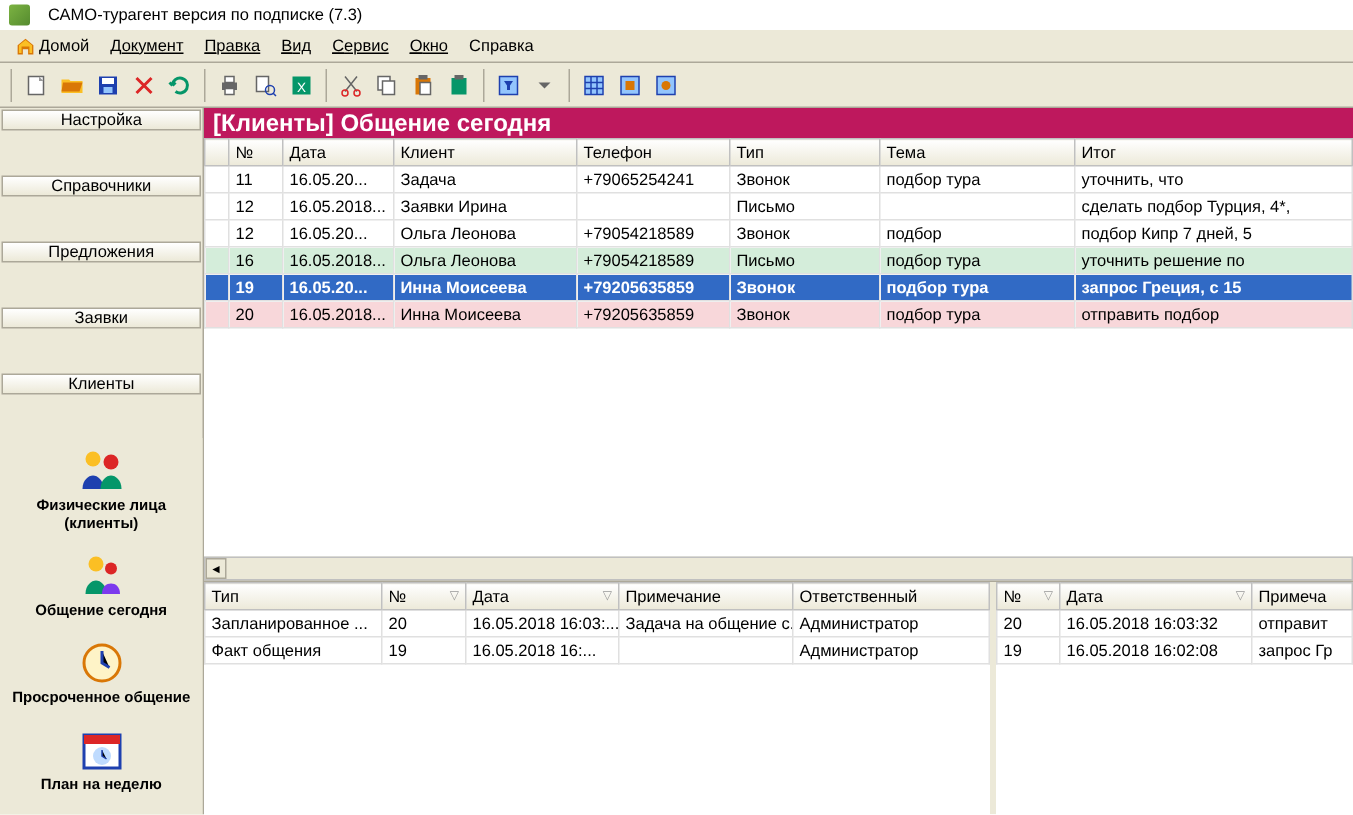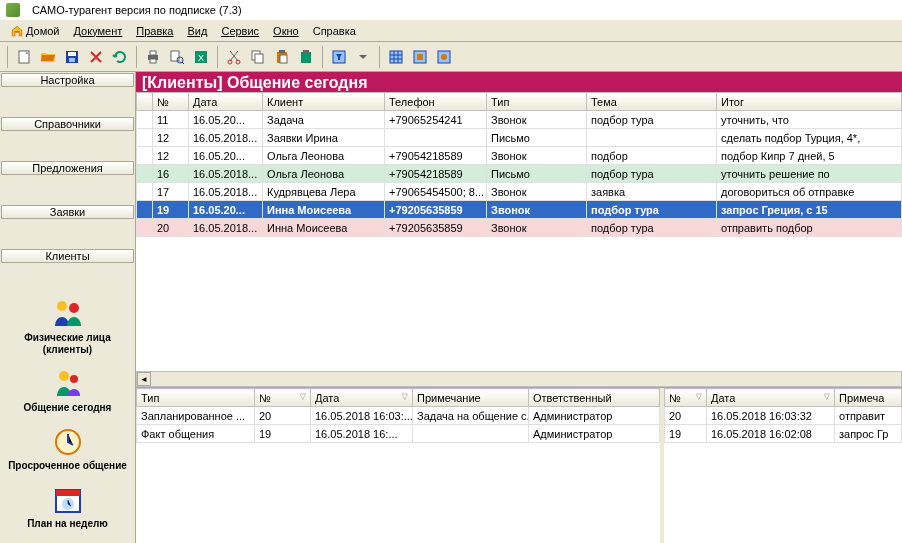--- a/index.html
+++ b/index.html
@@ -310,30 +310,20 @@
             <tr class="green">
               <td></td>
               <td>16</td>
               <td>16.05.2018...</td>
               <td>Ольга Леонова</td>
               <td>+79054218589</td>
               <td>Письмо</td>
               <td>подбор тура</td>
               <td>уточнить решение по</td>
             </tr>
-            <tr class="">
-              <td></td>
-              <td>17</td>
-              <td>16.05.2018...</td>
-              <td>Кудрявцева Лера</td>
-              <td>+79065454500; 8...</td>
-              <td>Звонок</td>
-              <td>заявка</td>
-              <td>договориться об отправке</td>
-            </tr>
             <tr class="blue">
               <td></td>
               <td>19</td>
               <td>16.05.20...</td>
               <td>Инна Моисеева</td>
               <td>+79205635859</td>
               <td>Звонок</td>
               <td>подбор тура</td>
               <td>запрос Греция, с 15</td>
             </tr>

